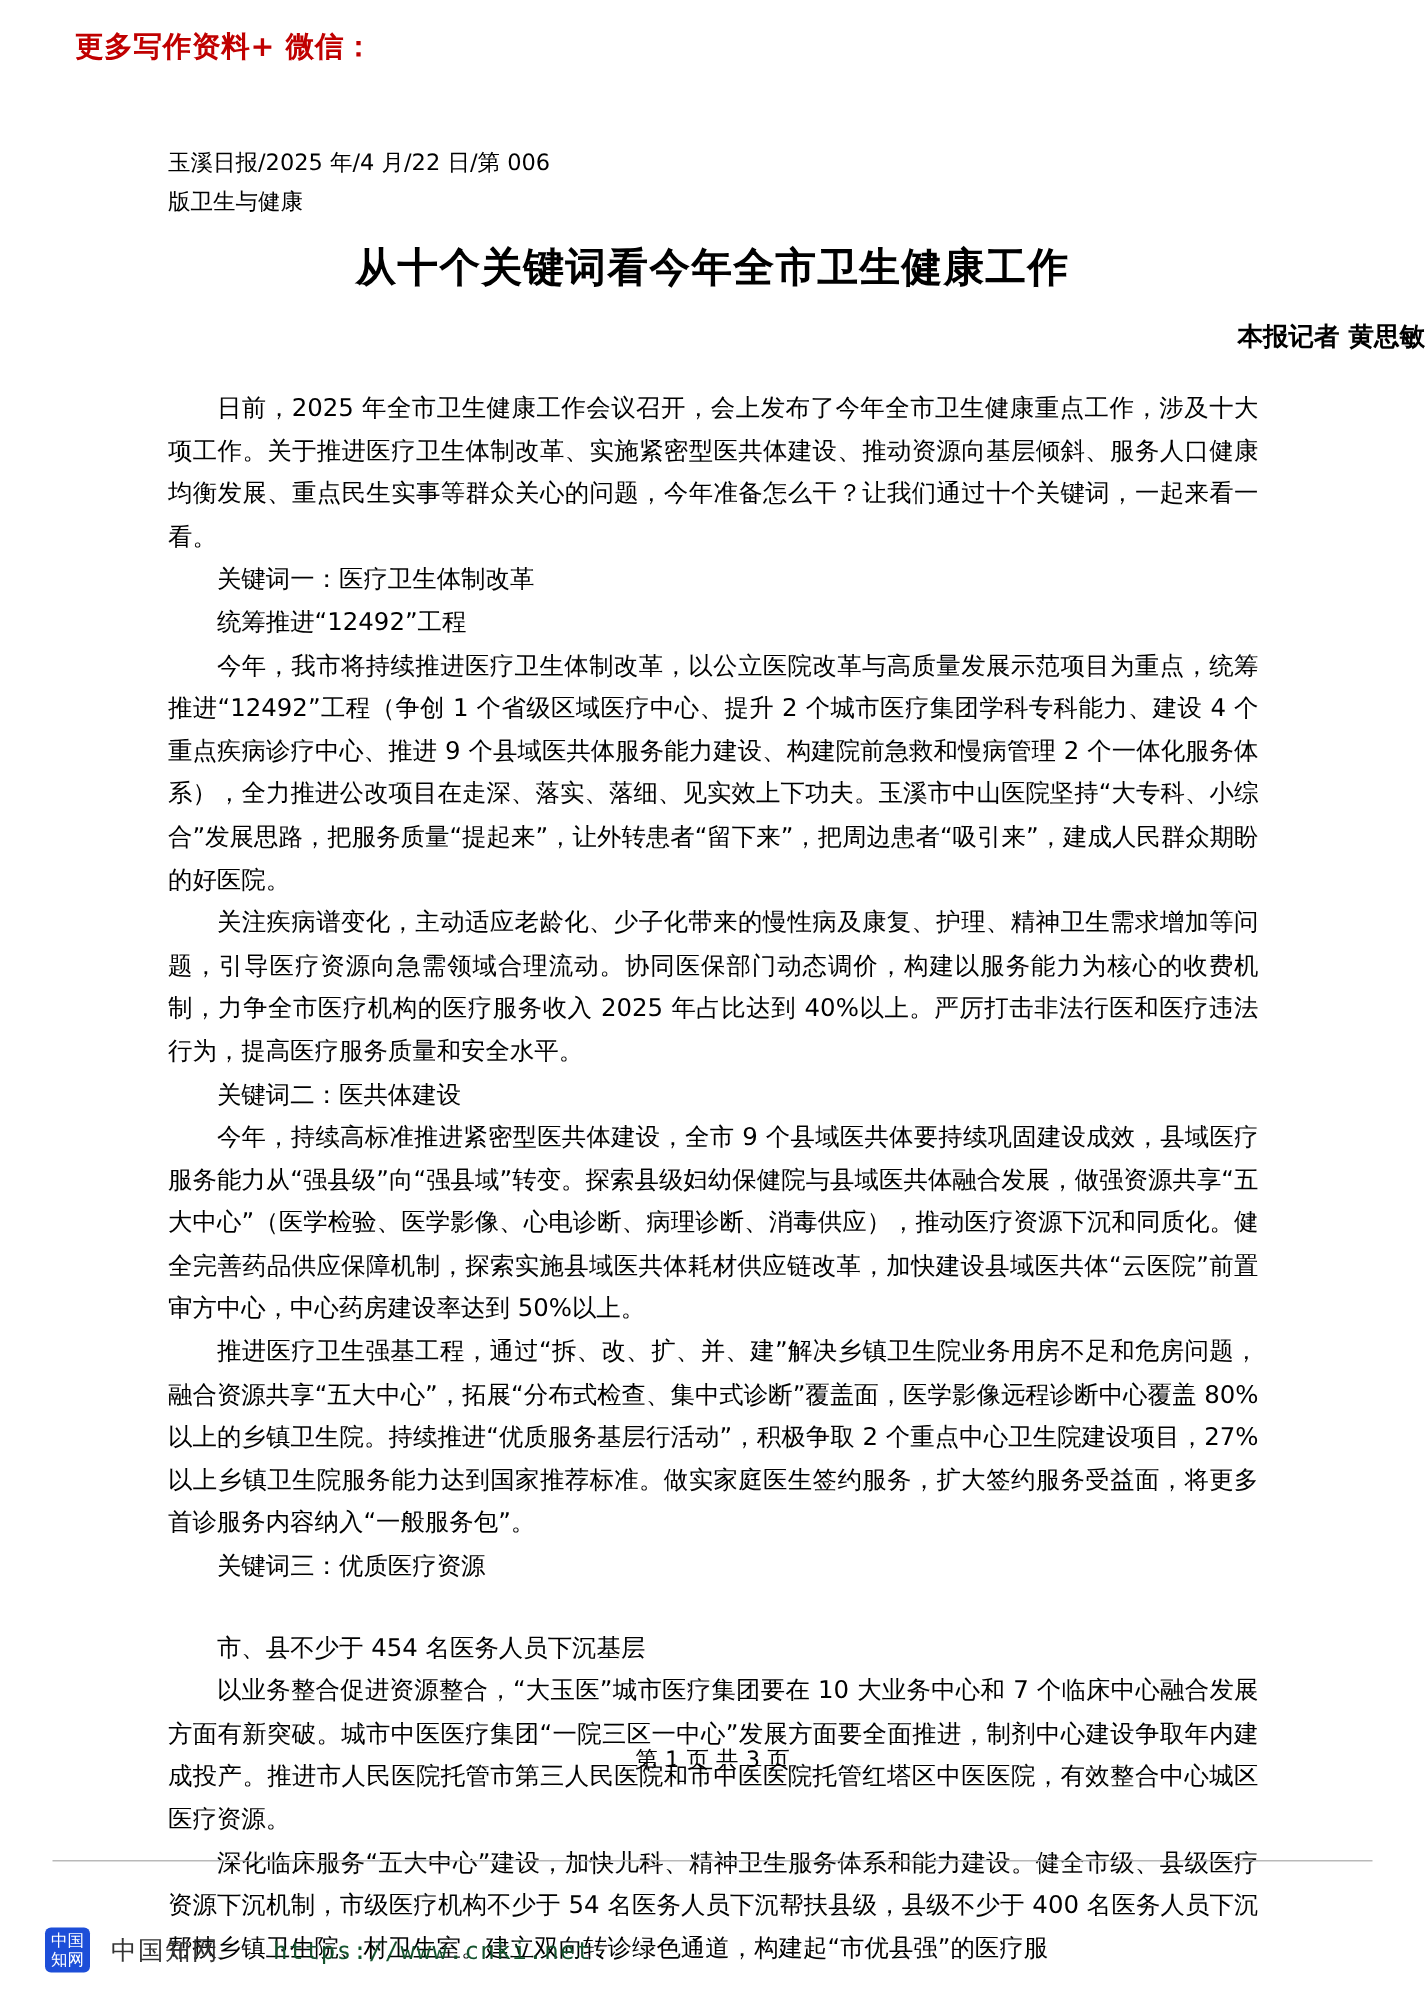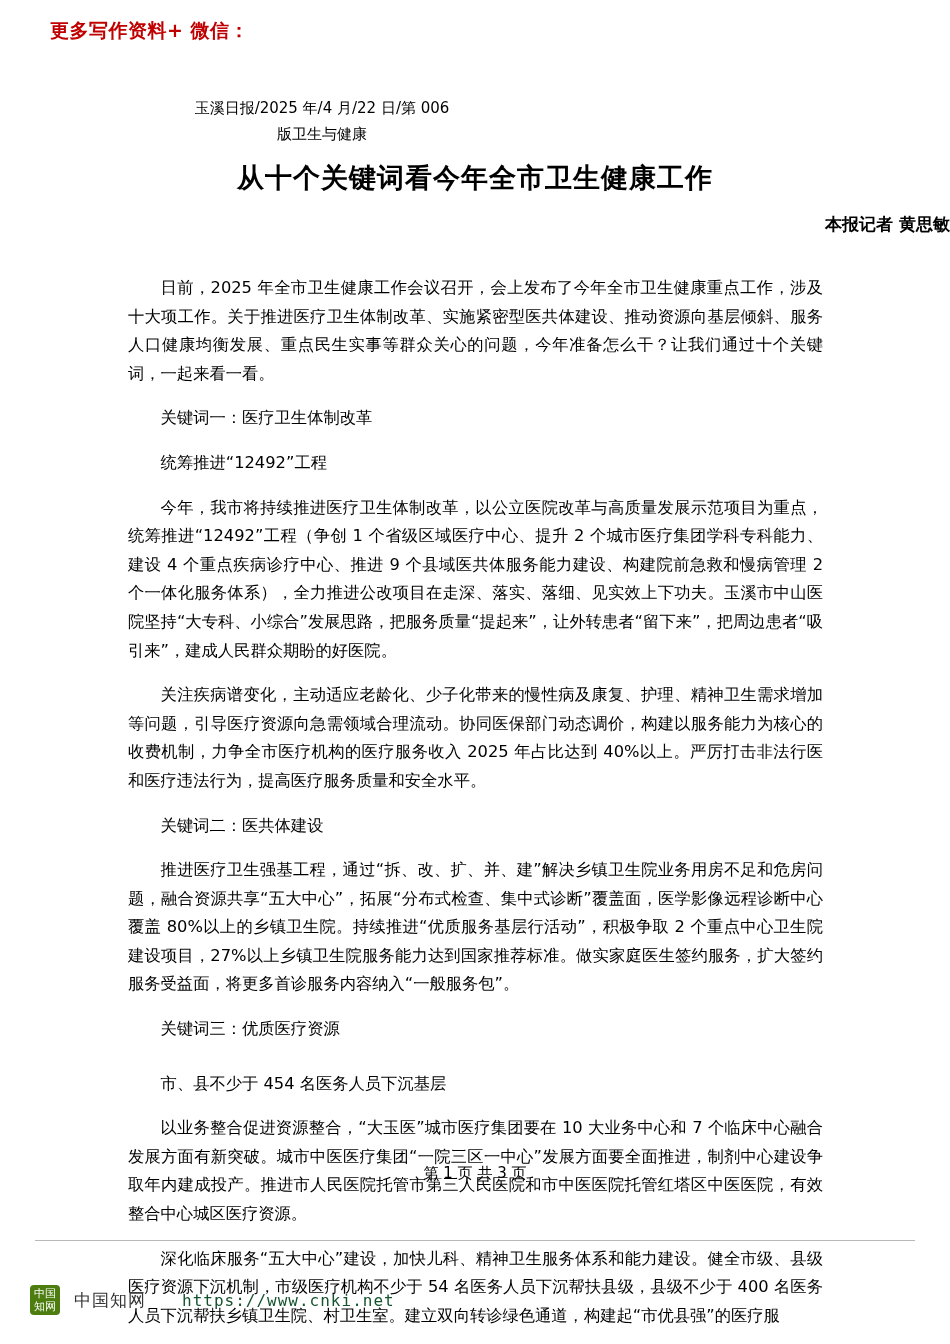--- a/index.html
+++ b/index.html
@@ -46,21 +46,20 @@
 
   
   .masthead {
     position: absolute;
     top: 95px;
     left: 112px;
     width: 420px;
     font-size: 15px;
     line-height: 26px;
     color: #000;
-    text-align: center;
   }
 
   .doc-title {
     position: absolute;
     top: 160px;
     left: 0;
     width: 950px;
     text-align: center;
     font-size: 27px;
     font-weight: bold;
@@ -81,21 +80,21 @@
     position: absolute;
     top: 258px;
     left: 112px;
     width: 727px;
     font-size: 16.3px;
     line-height: 28.6px;
     text-align: justify;
     text-justify: inter-ideograph;
   }
   .body-text p {
-    margin: 16px;
+    margin: 0;
     text-indent: 2em;
   }
   .body-text p.gap {
     margin-top: 26px;
   }
 
   .footer-pages {
     position: absolute;
     top: 1164px;
     left: 0;
@@ -120,21 +119,21 @@
     top: 1285px;
     left: 30px;
     display: flex;
     align-items: center;
     gap: 14px;
   }
   .cnki-logo {
     width: 30px;
     height: 30px;
     border-radius: 4px;
-    background: #4d7c0f;
+    background: #1d4ed8;
     color: #fff;
     font-size: 11px;
     line-height: 13px;
     text-align: center;
     padding: 2px 0 0 0;
     box-sizing: border-box;
     letter-spacing: 0;
   }
   .cnki-name {
     font-size: 17px;
@@ -167,20 +166,21 @@
 
   <div class="byline">本报记者 黄思敏</div>
 
   <div class="body-text">
     <p>日前，2025 年全市卫生健康工作会议召开，会上发布了今年全市卫生健康重点工作，涉及十大项工作。关于推进医疗卫生体制改革、实施紧密型医共体建设、推动资源向基层倾斜、服务人口健康均衡发展、重点民生实事等群众关心的问题，今年准备怎么干？让我们通过十个关键词，一起来看一看。</p>
     <p>关键词一：医疗卫生体制改革</p>
     <p>统筹推进“12492”工程</p>
     <p>今年，我市将持续推进医疗卫生体制改革，以公立医院改革与高质量发展示范项目为重点，统筹推进“12492”工程（争创 1 个省级区域医疗中心、提升 2 个城市医疗集团学科专科能力、建设 4 个重点疾病诊疗中心、推进 9 个县域医共体服务能力建设、构建院前急救和慢病管理 2 个一体化服务体系），全力推进公改项目在走深、落实、落细、见实效上下功夫。玉溪市中山医院坚持“大专科、小综合”发展思路，把服务质量“提起来”，让外转患者“留下来”，把周边患者“吸引来”，建成人民群众期盼的好医院。</p>
     <p>关注疾病谱变化，主动适应老龄化、少子化带来的慢性病及康复、护理、精神卫生需求增加等问题，引导医疗资源向急需领域合理流动。协同医保部门动态调价，构建以服务能力为核心的收费机制，力争全市医疗机构的医疗服务收入 2025 年占比达到 40%以上。严厉打击非法行医和医疗违法行为，提高医疗服务质量和安全水平。</p>
     <p>关键词二：医共体建设</p>
+    <p>今年，持续高标准推进紧密型医共体建设，全市 9 个县域医共体要持续巩固建设成效，县域医疗服务能力从“强县级”向“强县域”转变。探索县级妇幼保健院与县域医共体融合发展，做强资源共享“五大中心”（医学检验、医学影像、心电诊断、病理诊断、消毒供应），推动医疗资源下沉和同质化。健全完善药品供应保障机制，探索实施县域医共体耗材供应链改革，加快建设县域医共体“云医院”前置审方中心，中心药房建设率达到 50%以上。</p>
     <p>推进医疗卫生强基工程，通过“拆、改、扩、并、建”解决乡镇卫生院业务用房不足和危房问题，融合资源共享“五大中心”，拓展“分布式检查、集中式诊断”覆盖面，医学影像远程诊断中心覆盖 80%以上的乡镇卫生院。持续推进“优质服务基层行活动”，积极争取 2 个重点中心卫生院建设项目，27%以上乡镇卫生院服务能力达到国家推荐标准。做实家庭医生签约服务，扩大签约服务受益面，将更多首诊服务内容纳入“一般服务包”。</p>
     <p>关键词三：优质医疗资源</p>
     <p class="gap">市、县不少于 454 名医务人员下沉基层</p>
     <p>以业务整合促进资源整合，“大玉医”城市医疗集团要在 10 大业务中心和 7 个临床中心融合发展方面有新突破。城市中医医疗集团“一院三区一中心”发展方面要全面推进，制剂中心建设争取年内建成投产。推进市人民医院托管市第三人民医院和市中医医院托管红塔区中医医院，有效整合中心城区医疗资源。</p>
     <p>深化临床服务“五大中心”建设，加快儿科、精神卫生服务体系和能力建设。健全市级、县级医疗资源下沉机制，市级医疗机构不少于 54 名医务人员下沉帮扶县级，县级不少于 400 名医务人员下沉帮扶乡镇卫生院、村卫生室。建立双向转诊绿色通道，构建起“市优县强”的医疗服</p>
   </div>
 
   <div class="footer-pages">
     <span class="inner">第 1 页 共 3 页</span>
   </div>

